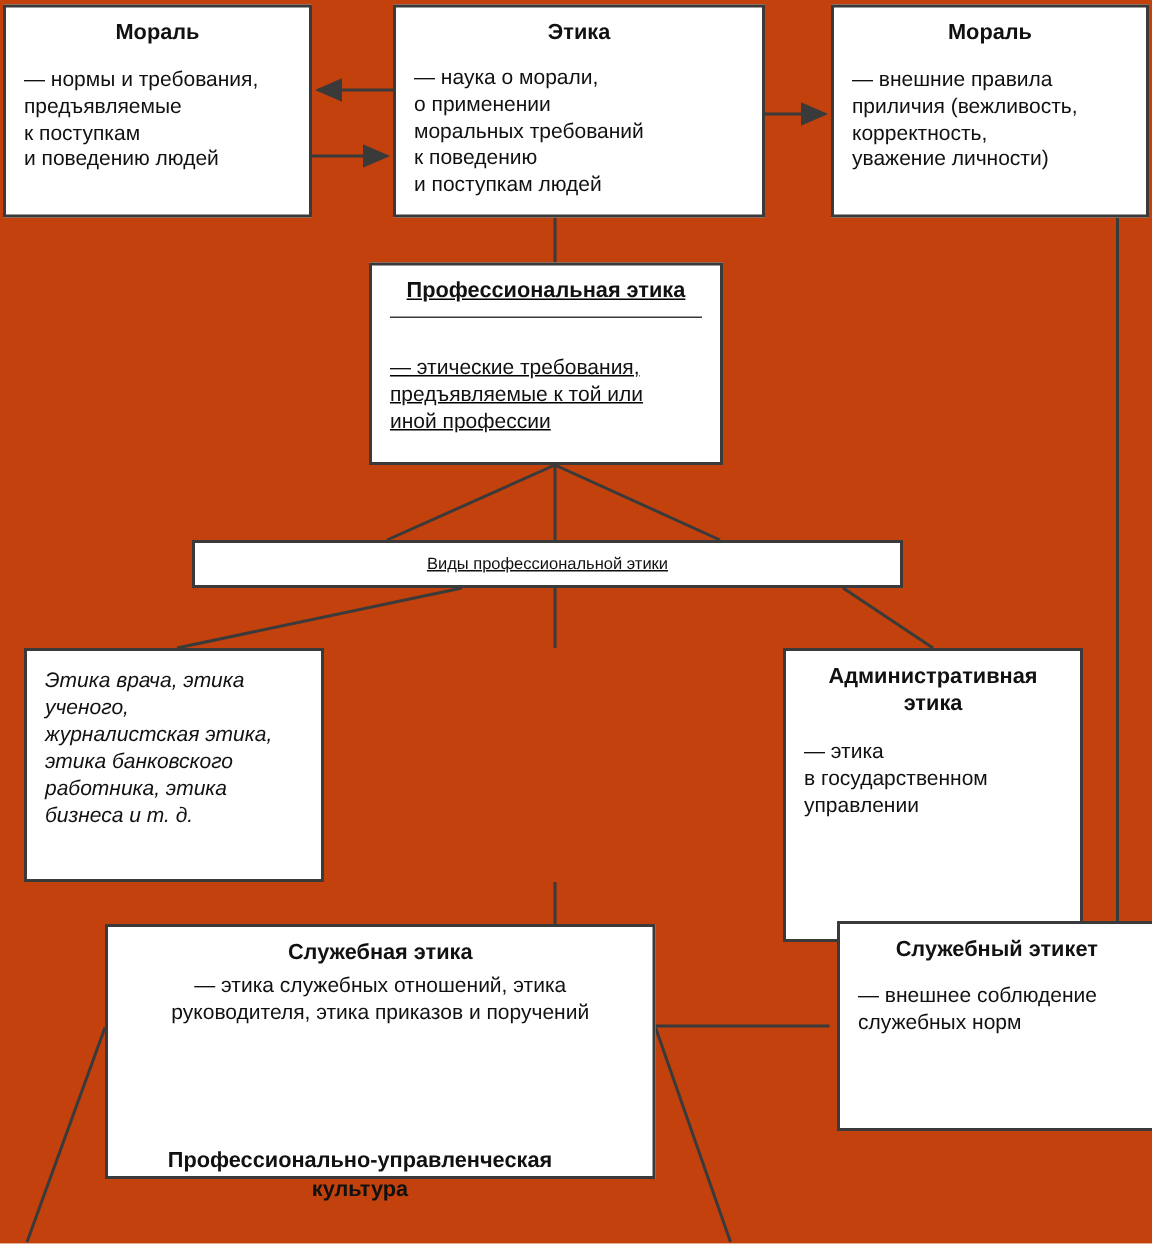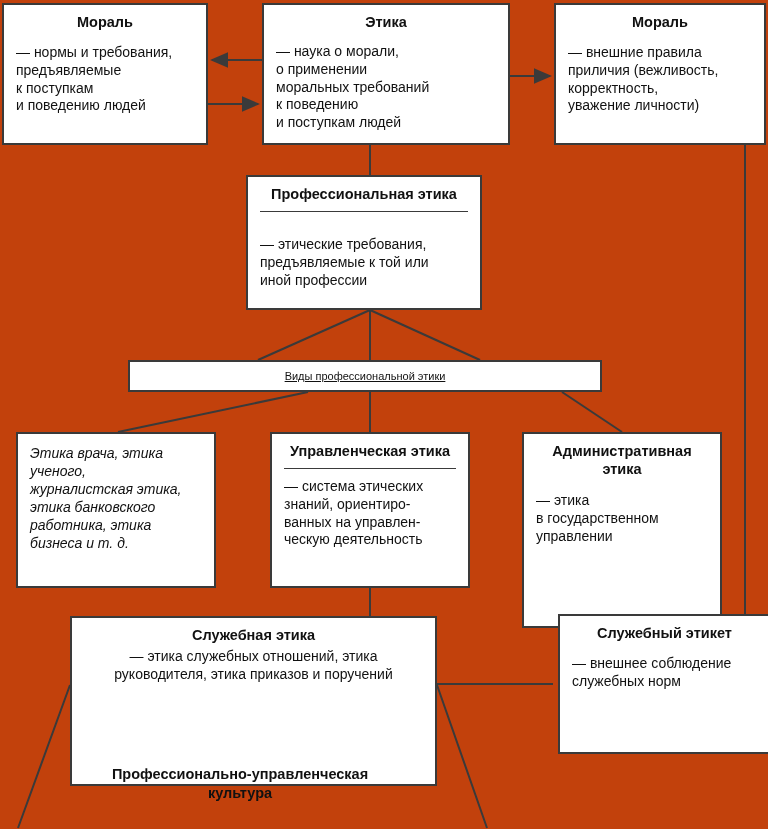--- a/index.html
+++ b/index.html
@@ -78,21 +78,21 @@
   <div class="box" style="left:554px;top:3px;width:212px;height:142px;">
     <div class="pad">
       <div class="ttl">Мораль</div>
       <div class="bdy" style="margin-top:12px;">— внешние правила
 приличия (вежливость,
 корректность,
 уважение личности)</div>
     </div>
   </div>
 
-  <div class="box" style="left:246px;top:175px;width:236px;height:135px;">
+  <div class="box" style="left:246px;top:175px;width:236px;height:135px;text-decoration:underline;">
     <div class="pad">
       <div class="ttl">Профессиональная
 этика</div>
       <div class="sep"></div>
       <div class="bdy" style="margin-top:24px;">— этические требования,
 предъявляемые к той или
 иной профессии</div>
     </div>
   </div>
 
@@ -104,31 +104,20 @@
     <div class="pad">
       <div class="bdy" style="margin-top:2px;font-style:italic;">Этика врача, этика
 ученого,
 журналистская этика,
 этика банковского
 работника, этика
 бизнеса и т. д.</div>
     </div>
   </div>
 
-  <div class="box" style="left:270px;top:432px;width:200px;height:156px;">
-    <div class="pad">
-      <div class="ttl">Управленческая
-этика</div>
-      <div class="sep"></div>
-      <div class="bdy" style="margin-top:9px;">— система этических
-знаний, ориентиро-
-ванных на управлен-
-ческую деятельность</div>
-    </div>
-  </div>
 
   <div class="box" style="left:522px;top:432px;width:200px;height:196px;">
     <div class="pad">
       <div class="ttl">Административная
 этика</div>
       <div class="bdy" style="margin-top:14px;">— этика
 в государственном
 управлении</div>
     </div>
   </div>

